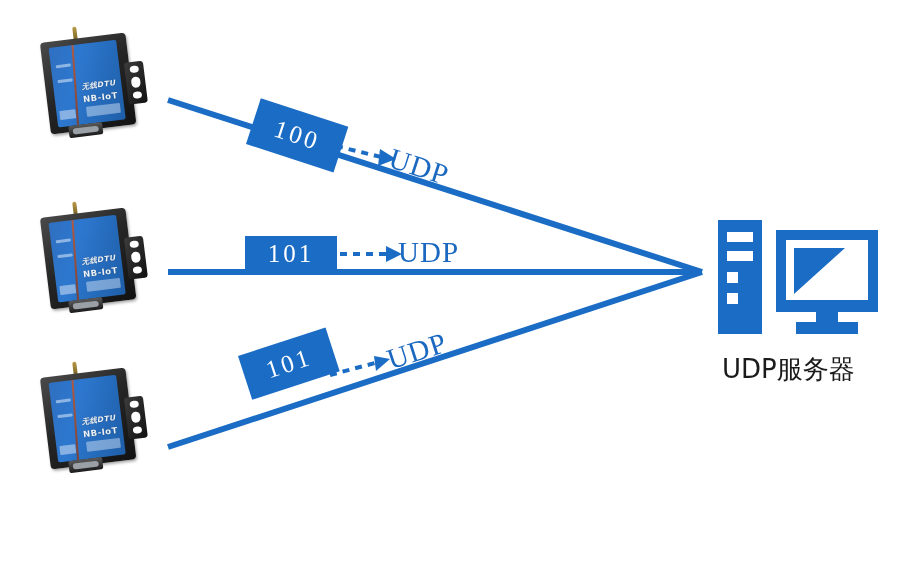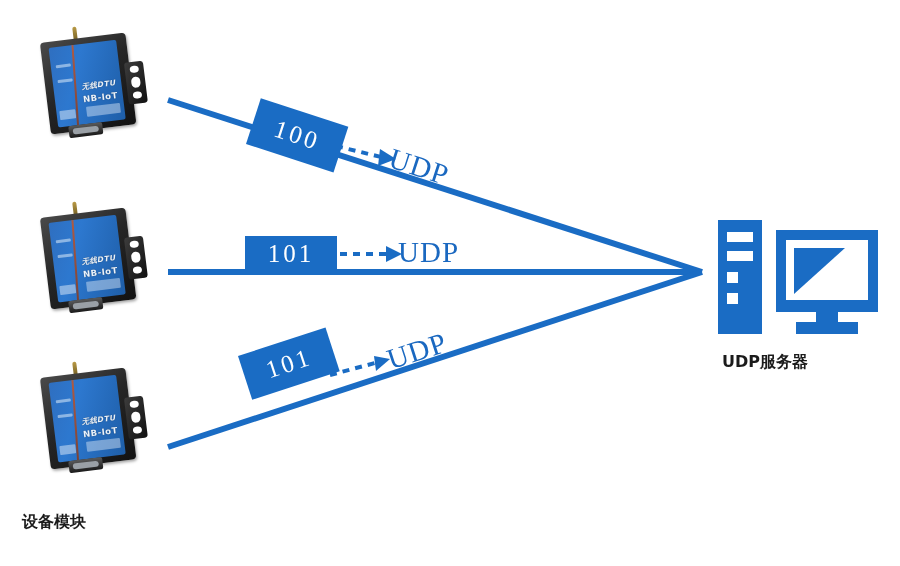--- a/index.html
+++ b/index.html
@@ -189,23 +189,22 @@
     top: 218px;
     width: 172px;
     height: 118px;
   }
 
   
   .caption {
     position: absolute;
     color: #1b1b1b;
     font-family: "DejaVu Sans", sans-serif;
-    font-size: 16px;
+    font-size: 26px;
     white-space: nowrap;
-    font-weight: bold;
   }
   #caption-devices { left: 22px; top: 512px; }
   #caption-server  { left: 722px; top: 352px; }
 </style>
 </head>
 <body>
 
 <div id="canvas">
 
   <svg id="wires" viewBox="0 0 900 566" xmlns="http://www.w3.org/2000/svg">
@@ -309,17 +308,16 @@
     <rect x="15" y="54" width="11" height="11" fill="#ffffff"></rect>
     <rect x="15" y="75" width="11" height="11" fill="#ffffff"></rect>
 
     <rect x="64" y="12" width="102" height="82" fill="#1a6cc4"></rect>
     <rect x="74" y="22" width="82" height="60" fill="#ffffff"></rect>
     <polygon points="82,30 133,30 82,76" fill="#1a6cc4"></polygon>
     <rect x="104" y="94" width="22" height="10" fill="#1a6cc4"></rect>
     <rect x="84" y="104" width="62" height="12" fill="#1a6cc4"></rect>
   </svg>
 
-  <div class="caption" id="caption-devices">设备模块</div>
 
   <div class="caption" id="caption-server">UDP服务器</div>
 
 </div>
 
 </body></html>

